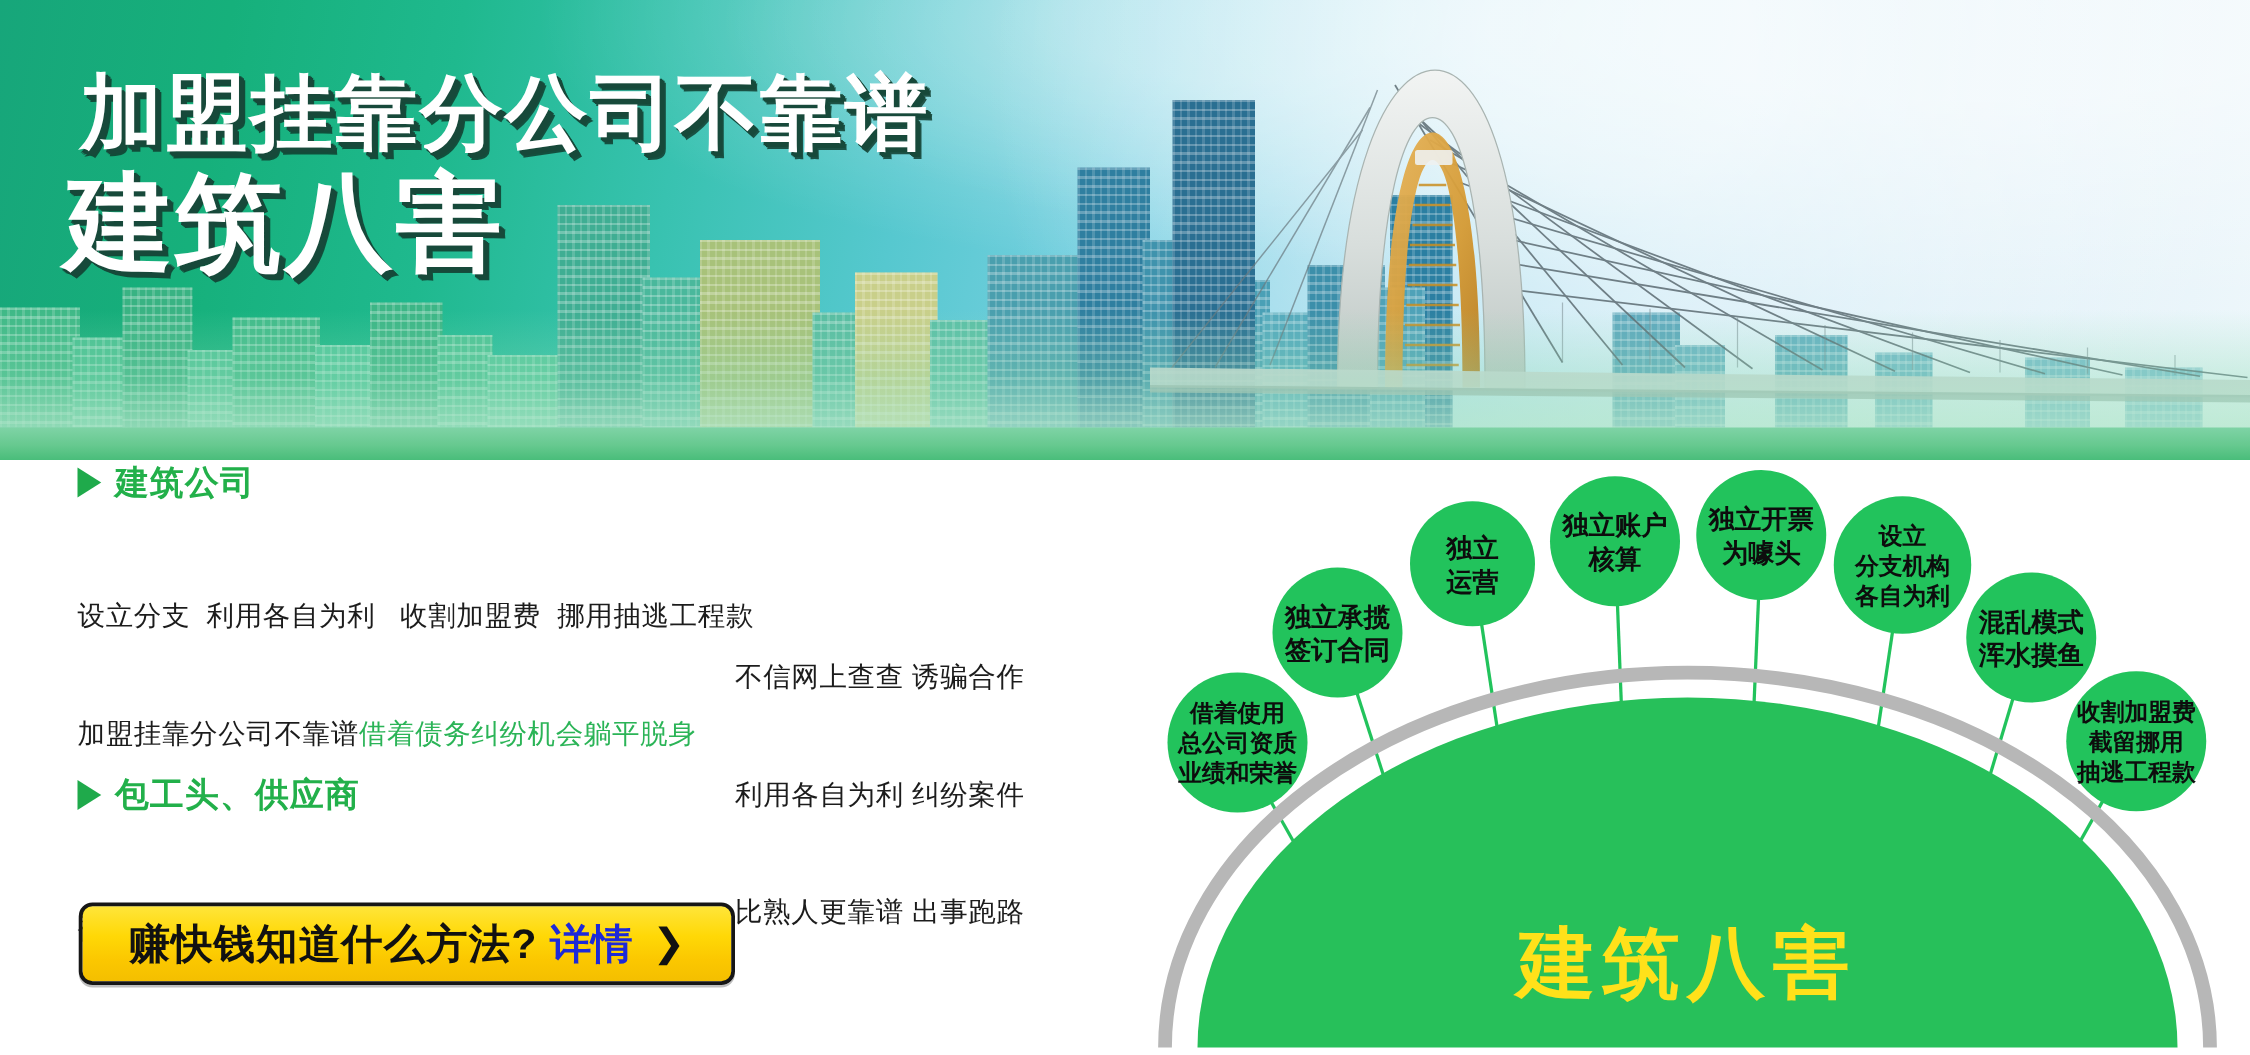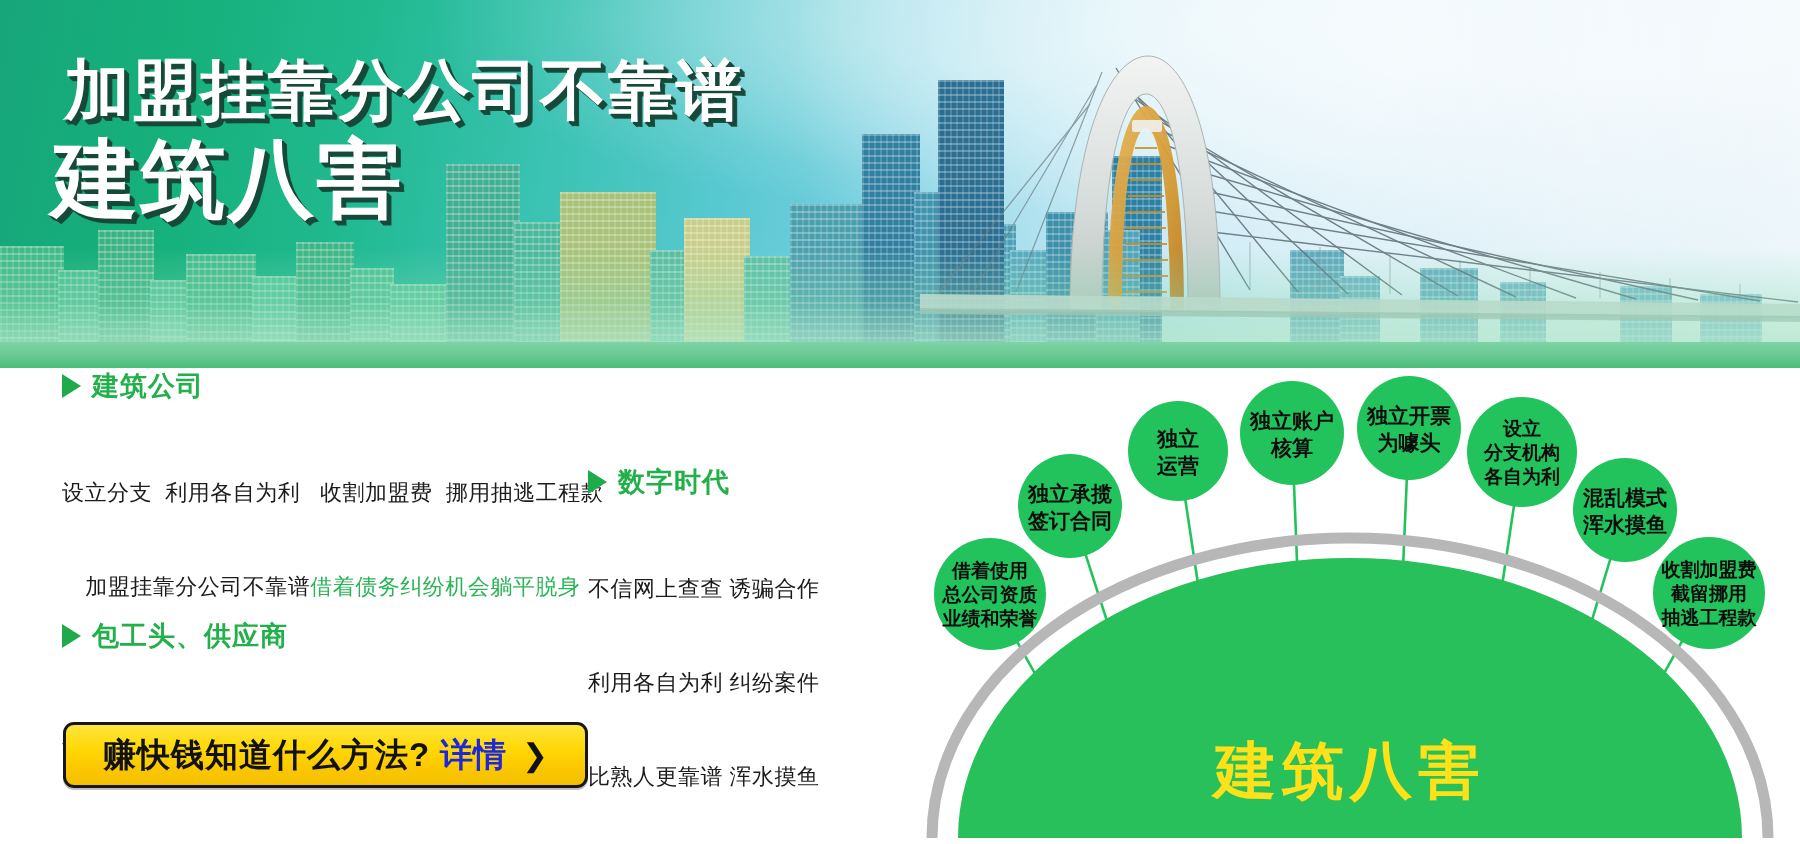--- a/index.html
+++ b/index.html
@@ -87,21 +87,21 @@
   .sec-head { display:flex; align-items:center; gap:11px; margin-bottom:11px; }
   .tri {
     width:0; height:0;
     border-left:19px solid #1faa4b;
     border-top:12px solid transparent;
     border-bottom:12px solid transparent;
   }
   .sec-title {
     font-size:27px; font-weight:bold; color:#22b04a; letter-spacing:1px;
   }
-  .sec-body { font-size:22px; color:#1c1c1c; line-height:1.42; white-space:pre; letter-spacing:.5px;text-align:center; }
+  .sec-body { font-size:22px; color:#1c1c1c; line-height:1.42; white-space:pre; letter-spacing:.5px; }
   .sec-body .hl { color:#2bb457; }
 
   #sec-construction { left:62px; top:0px; }
   #sec-branch       { left:62px; top:132px; }
   #sec-contractor   { left:62px; top:230px;margin-top:20px; }
   #sec-digital      { left:588px; top:96px; }
 
   
   .cta {
     position:absolute; left:63px; top:354px;
@@ -332,28 +332,24 @@
         <div class="sec-head">
           <span class="tri"></span>
           <span class="sec-title">包工头、供应商</span>
         </div>
         <div class="sec-body">
           <div>被骗的一贫如洗  断送人脉  无处翻身</div>
         </div>
       </div>
 
       <div class="sec" id="sec-digital">
-        <div class="sec-head">
-          <span class="tri"></span>
-          <span class="sec-title">数字时代</span>
-        </div>
         <div class="sec-body">
           <div>不信网上查查 诱骗合作</div>
           <div>利用各自为利 纠纷案件</div>
-          <div>比熟人更靠谱 浑水摸鱼</div>
+          <div>比熟人更靠谱 出事跑路</div>
         </div>
       </div>
 
       <div class="cta">
         <span class="cta-text">赚快钱知道什么方法?</span>
         <span class="cta-link">详情</span>
         <span class="cta-arrow">❯</span>
       </div>
     </div>
 

